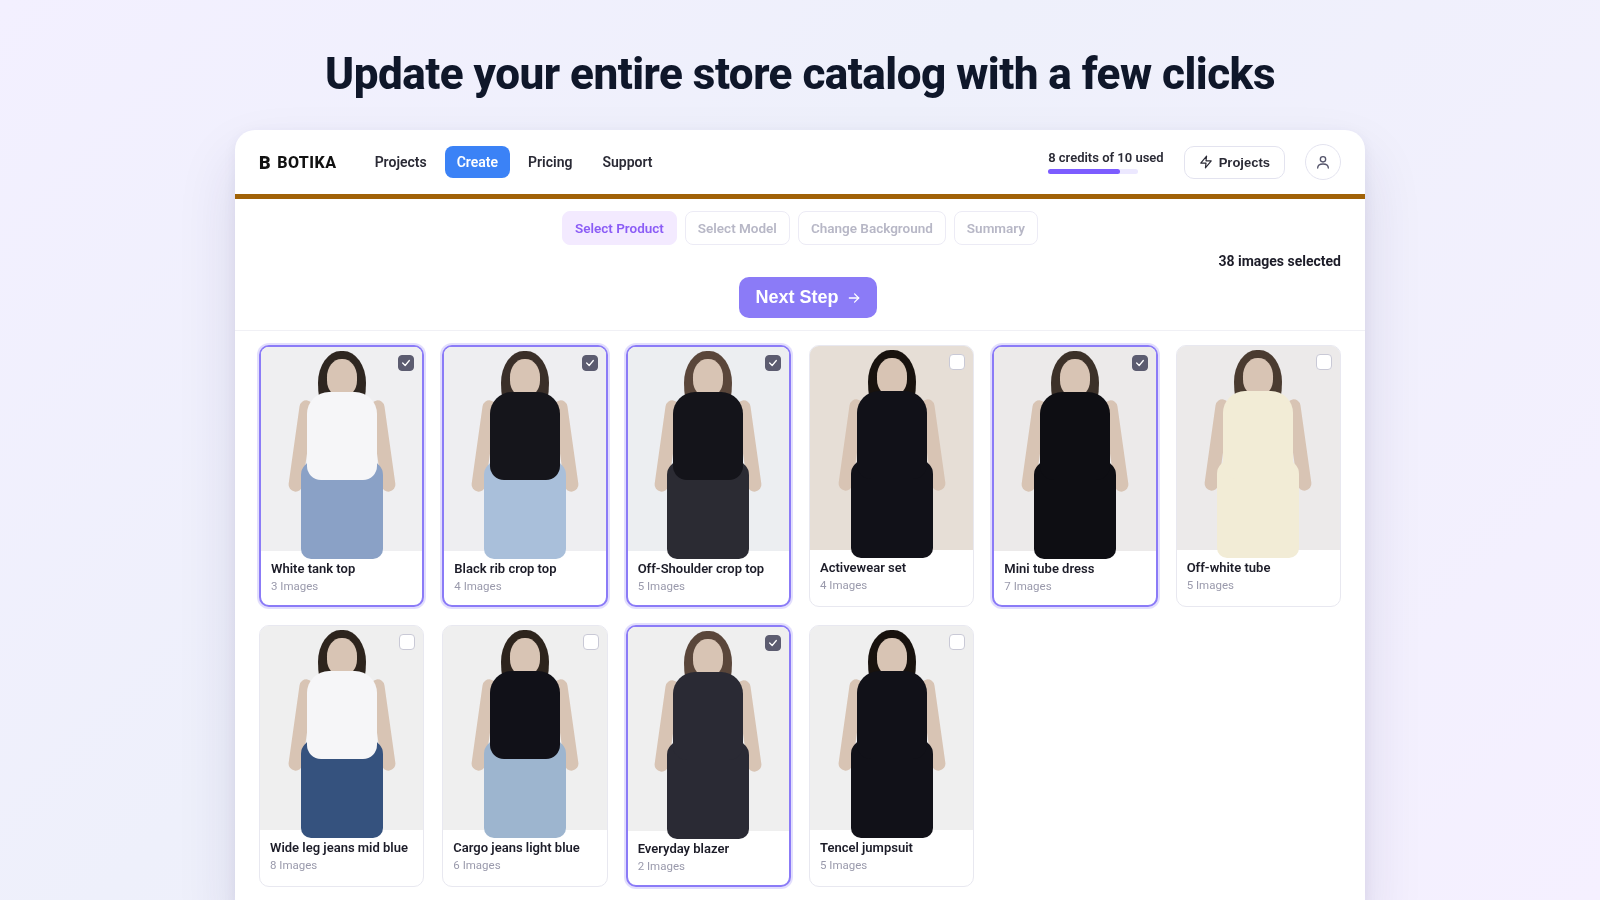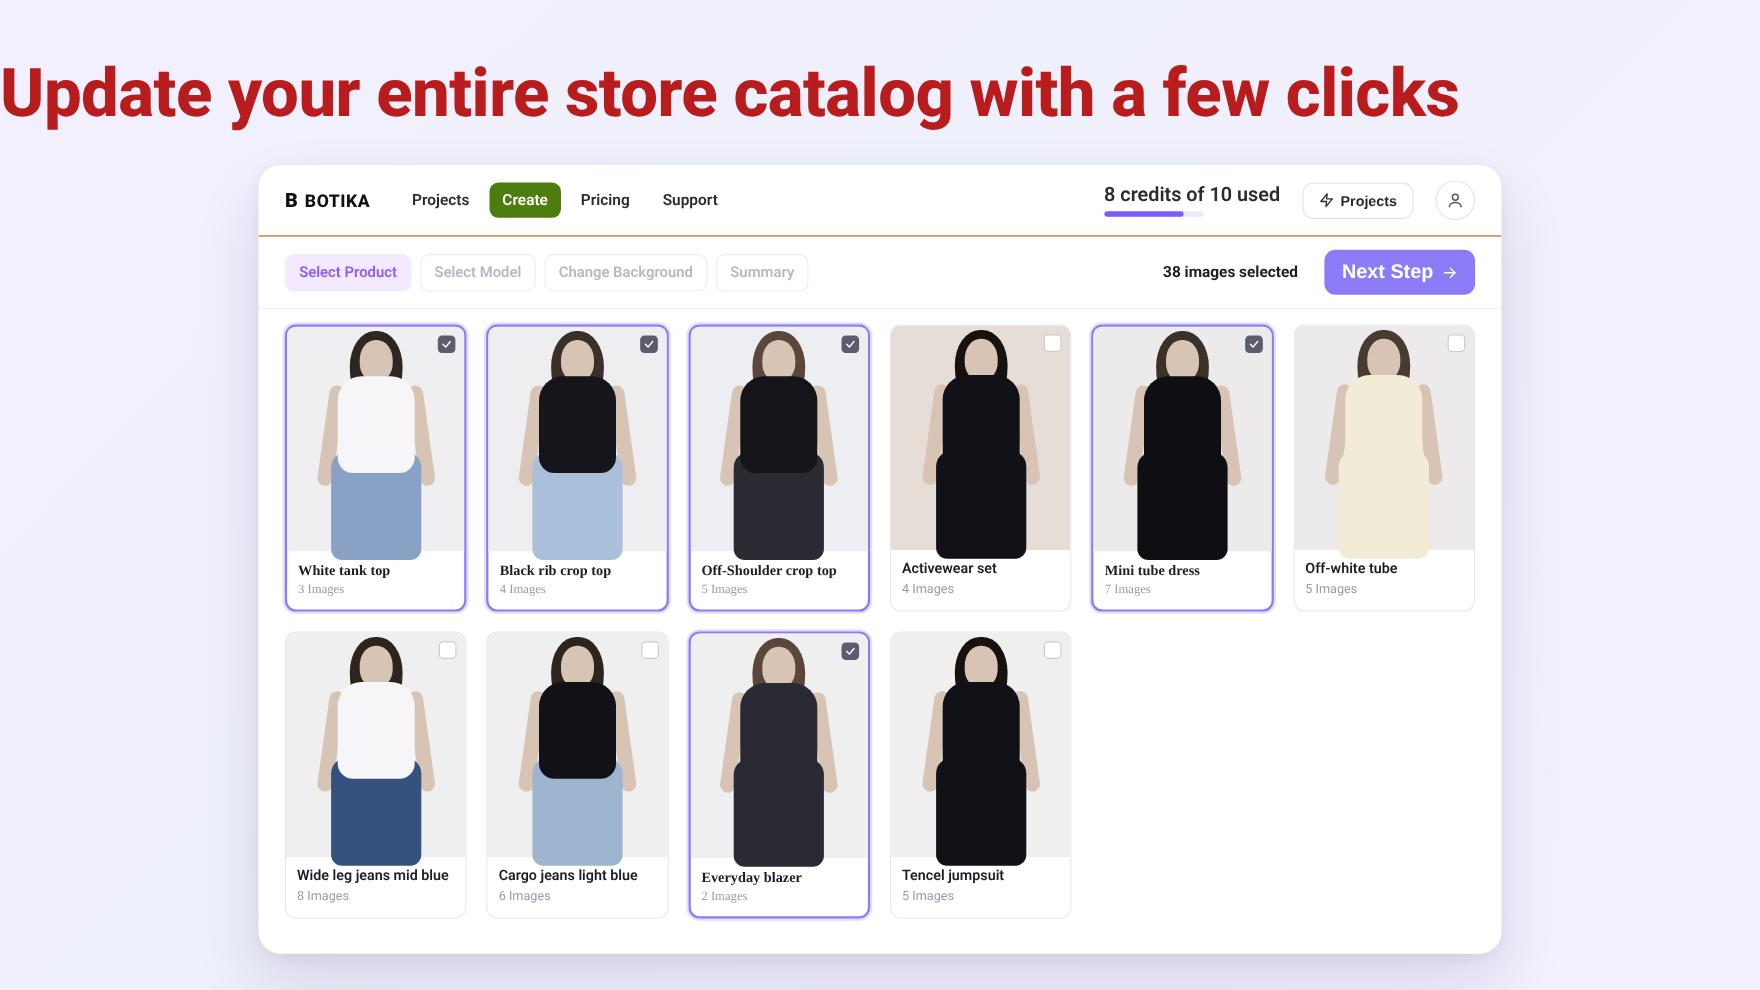--- a/index.html
+++ b/index.html
@@ -3,25 +3,26 @@
 <meta charset="utf-8">
 <style>
   * { box-sizing: border-box; margin: 0; padding: 0; }
   html, body { width: 1600px; height: 900px; overflow: hidden; }
   body {
     font-family: -apple-system, BlinkMacSystemFont, "Segoe UI", Roboto, Helvetica, Arial, sans-serif;
     background: linear-gradient(135deg, #f3f0ff 0%, #eef0fb 40%, #f5f0ff 100%);
     color: #111;
   }
   .hero {
-    font-size: 61px;
+    text-align: center;
+    font-size: 44px;
     font-weight: 800;
     letter-spacing: -0.5px;
     padding: 48px 0 30px;
-    color: #b91c1c;
+    color: #0f172a;
   }
   .app {
     background: #ffffff;
     width: 1130px;
     margin: 0 auto;
     border-radius: 20px;
     box-shadow: 0 30px 60px rgba(40,30,90,0.12), 0 4px 14px rgba(40,30,90,0.06);
     overflow: hidden;
   }
   
@@ -31,40 +32,41 @@
     padding: 14px 24px;
     gap: 20px;
   }
   .brand { display: flex; align-items: center; gap: 6px; font-weight: 800; font-size: 16px; letter-spacing: 0.5px; }
   .brand-mark { font-weight: 900; font-size: 18px; }
   .nav { display: flex; gap: 6px; margin-left: 6px; align-items: center; }
   .nav a {
     font-size: 14px; font-weight: 600; color: #2a2a35; padding: 8px 12px;
     border-radius: 8px; text-decoration: none; cursor: pointer;
   }
-  .nav a.active { background: #4d7c0f; color: #fff; }
+  .nav a.active { background: #3b82f6; color: #fff; }
   .spacer { flex: 1; }
   .credits { text-align: right; }
-  .credits .txt { font-size: 18px; font-weight: 600; color: #2a2a35; }
+  .credits .txt { font-size: 13px; font-weight: 600; color: #2a2a35; }
   .credits .bar { width: 90px; height: 5px; background: #ece8ff; border-radius: 3px; margin-top: 4px; position: relative; }
   .credits .fill { position:absolute; left:0; top:0; bottom:0; background:#7c5cff; border-radius:3px; }
   .upgrade-btn {
     display: inline-flex; align-items: center; gap: 6px;
     border: 1px solid #e3e3ef; background: #fff; color:#2a2a35;
     font-size: 13px; font-weight: 600; padding: 8px 14px; border-radius: 10px; cursor: pointer;
   }
   .avatar-btn {
     width: 36px; height: 36px; border-radius: 50%; border:1px solid #e3e3ef;
     display:flex; align-items:center; justify-content:center; background:#fff; cursor:pointer;
   }
   
   .subbar {
     display: flex; align-items: center; padding: 12px 24px 12px; gap: 8px;
-    border-top: 1px solid #a16207;
+    border-top: 5px solid #a16207;
     border-bottom: 1px solid #f0f0f5;
+    flex-direction: column;
   }
   .step {
     font-size: 13.5px; font-weight: 600; padding: 8px 12px; border-radius: 8px;
     border: 1px solid #ecebf5; color: #b7b7c6; cursor: pointer; background:#fff;
   }
   .step.current { background: #f3eaff; color: #8b5cf6; border-color: #f3eaff; }
   .sel-count { font-size: 14px; font-weight: 700; color: #1c1c28; margin-left:auto; }
   .next-btn {
     display:inline-flex; align-items:center; gap:8px;
     background:#8b7bf7; color:#fff; border:none; font-size:18px; font-weight:600;
@@ -74,21 +76,21 @@
   .grid {
     display: grid;
     grid-template-columns: repeat(6, 1fr);
     gap: 18px;
     padding: 14px 24px 32px;
   }
   .card {
     border: 1px solid #e8e8f0; border-radius: 10px; background:#fff;
     overflow: hidden; position: relative; cursor:pointer;
   }
-  .card.selected { border: 2px solid #8b7bf7; box-shadow: 0 0 0 2px rgba(139,123,247,0.25); font-family: Liberation Serif, serif; }
+  .card.selected { border: 2px solid #8b7bf7; box-shadow: 0 0 0 2px rgba(139,123,247,0.25); }
   .thumb {
     width:100%; height: 204px; background:#e9e9ee;
     display:flex; align-items:flex-end; justify-content:center;
     position:relative;
   }
   .row2 .thumb { height: 204px; }
   .chk {
     position:absolute; top:8px; right:8px; width:16px; height:16px;
     border-radius:4px; border:1px solid #c9c9d6; background:#fff;
     display:flex; align-items:center; justify-content:center;

